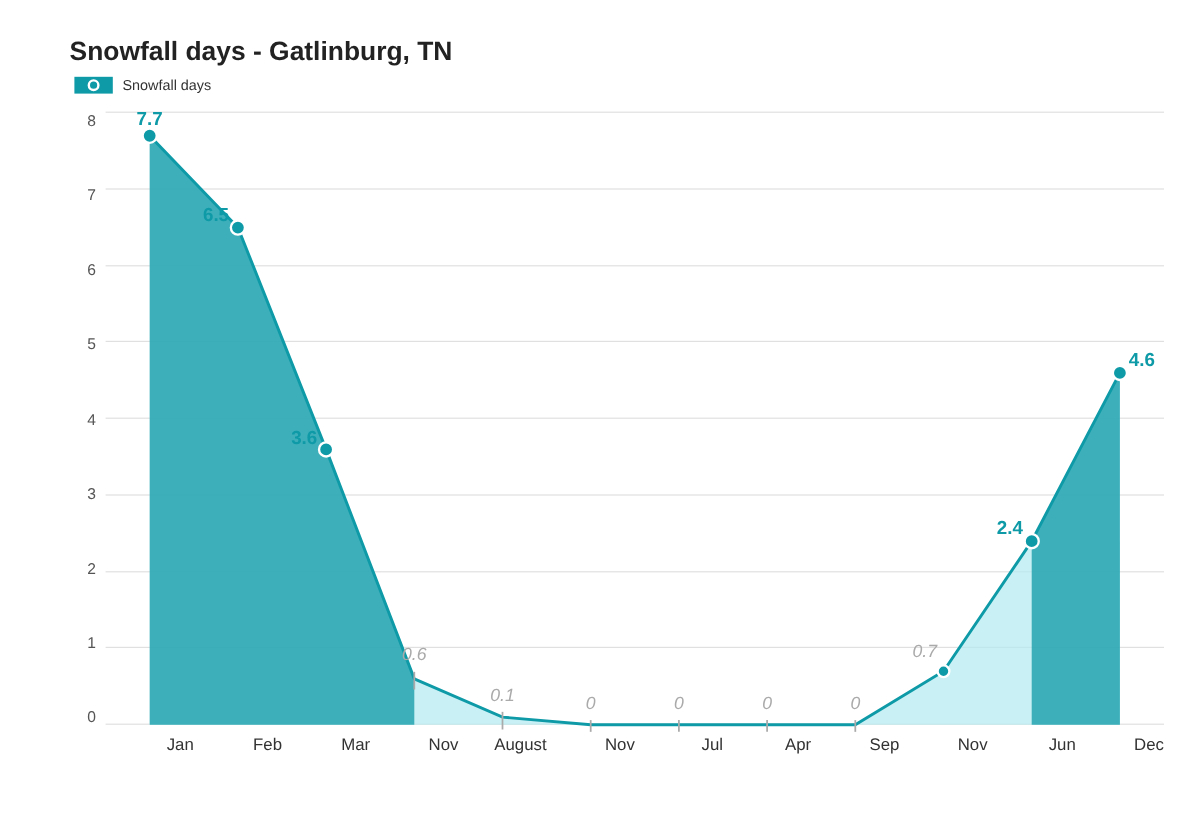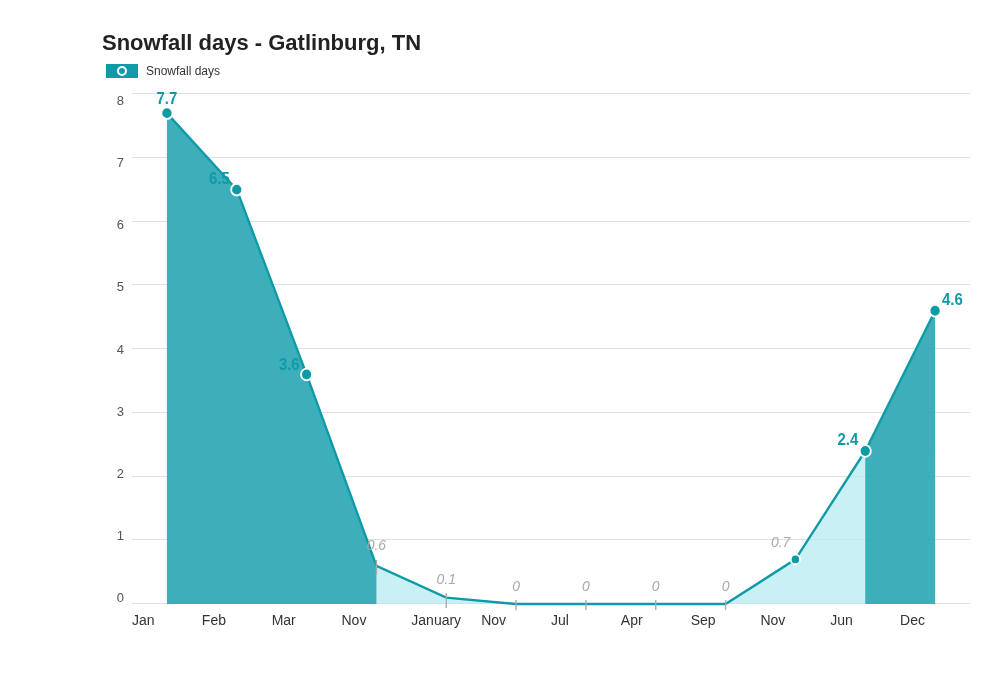--- a/index.html
+++ b/index.html
@@ -7,21 +7,21 @@
       background: #fff;
       font-family: Arial, Helvetica, sans-serif;
       width: 1000px;
       height: 700px;
       overflow: hidden;
     }
     .chart-container {
       width: 1000px;
       height: 700px;
       position: relative;
-      padding: 30px 30px 60px 102px;
+      padding: 30px 30px 60px 58px;
     }
     .chart-title {
       font-size: 22px;
       font-weight: bold;
       margin-bottom: 8px;
       color: #222;
     }
     .legend {
       display: flex;
       align-items: center;
@@ -74,21 +74,21 @@
       left: 30px;
       right: 0;
       bottom: 0;
       height: 40px;
       display: flex;
       align-items: flex-start;
       padding-top: 8px;
     }
     .x-label {
       flex: 1;
-      text-align: left;
+      text-align: right;
       font-size: 14px;
       color: #333;
     }
     svg.chart-svg {
       position: absolute;
       top: 0;
       left: 0;
       width: 100%;
       height: 100%;
       overflow: visible;
@@ -202,21 +202,21 @@
 
         <text x="870" y="215" text-anchor="start" font-size="16" font-weight="bold" fill="#0e9aa7">4.6</text>
       </svg>
     </div>
 
     <div class="x-axis-labels">
       <span class="x-label">Jan</span>
       <span class="x-label">Feb</span>
       <span class="x-label">Mar</span>
       <span class="x-label">Nov</span>
-      <span class="x-label">January</span>
+      <span class="x-label">August</span>
       <span class="x-label">Nov</span>
       <span class="x-label">Jul</span>
       <span class="x-label">Apr</span>
       <span class="x-label">Sep</span>
       <span class="x-label">Nov</span>
       <span class="x-label">Jun</span>
       <span class="x-label">Dec</span>
     </div>
   </div>
 </div>

